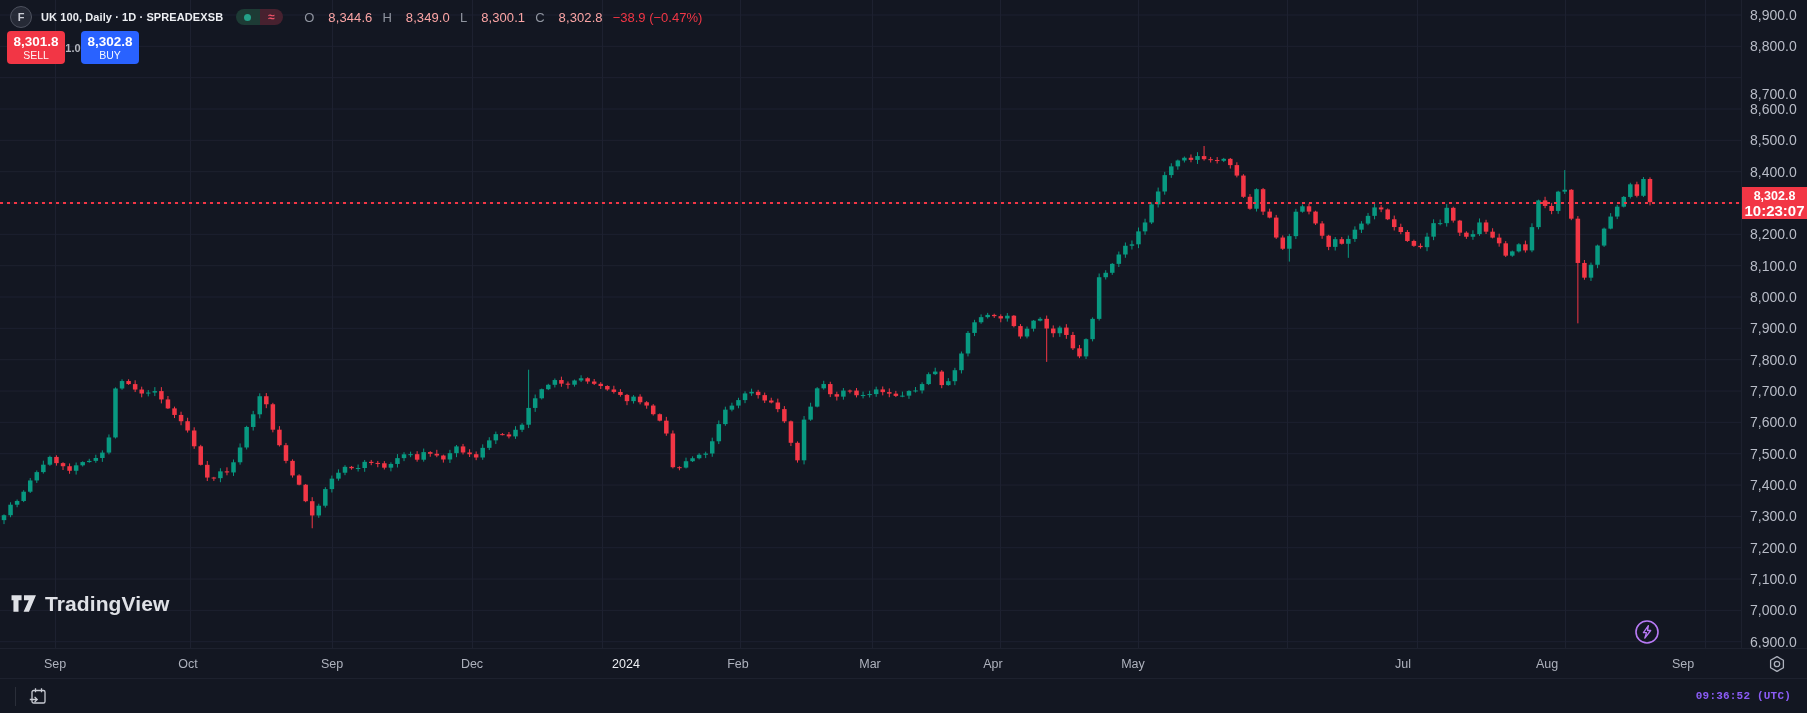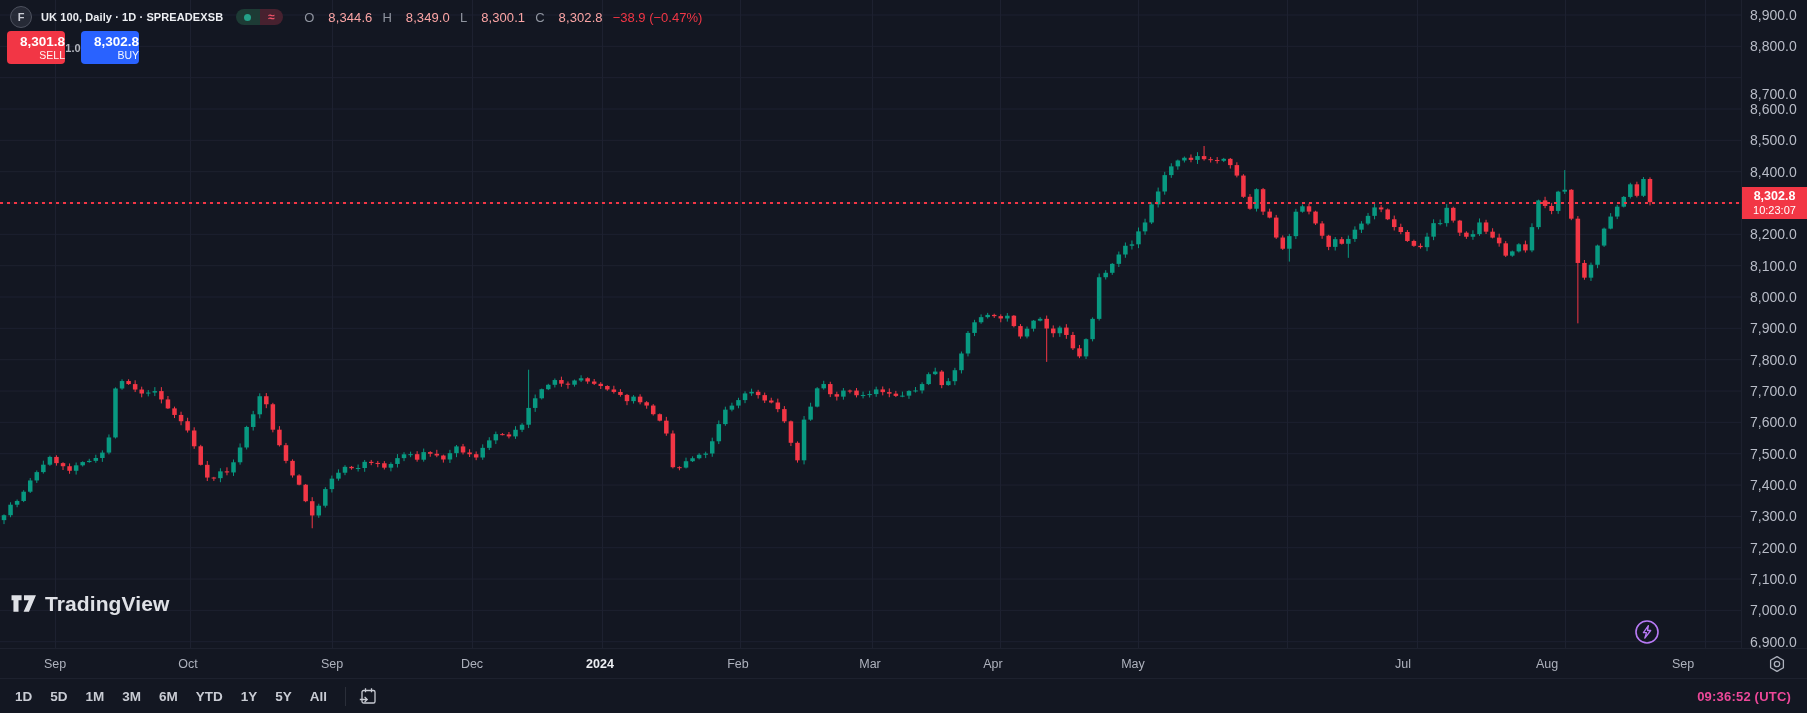--- a/index.html
+++ b/index.html
@@ -20,55 +20,55 @@
   .half-open{background:#1d3b35;}
   .half-open .dot{width:7px;height:7px;border-radius:50%;background:#24a189;}
   .half-ext{background:#47212f;color:#f2536a;font-size:12px;font-weight:700;line-height:1;}
   .ohlc{display:flex;gap:10px;font-size:13px;margin-left:12px;}
   .ohlc .grp{color:#9095a0;display:flex;}
   .ohlc .grp b{color:#fca5a5;font-weight:500;margin-left:14px;letter-spacing:.1px;text-align:center;}
   .ohlc .chg{color:#f23645;font-weight:500;}
   
   .trade{position:absolute;left:7px;top:31px;display:flex;align-items:center;z-index:6;}
   .t-btn{width:58px;height:33px;border-radius:4px;color:#fff;display:flex;flex-direction:column;
-         align-items:flex-end;justify-content:center;cursor:pointer;}
+         align-items:center;justify-content:center;cursor:pointer;}
   .t-sell{background:#f23645;}
   .t-buy{background:#2962ff;}
   .t-price{font-size:13.5px;font-weight:700;line-height:15px;}
   .t-side{font-size:10.5px;line-height:12px;opacity:.95;}
   .t-spread{width:16px;text-align:center;color:#b2b5be;font-size:11px;font-weight:700;}
   
   .tv-logo{position:absolute;left:10px;top:592px;display:flex;align-items:flex-start;gap:8px;z-index:4;cursor:pointer;}
   .tv-logo-text{font-size:21px;font-weight:700;color:#dfe1e6;letter-spacing:.1px;}
   
   .boost{position:absolute;left:1633px;top:618px;width:28px;height:28px;z-index:4;cursor:pointer;}
   
   .price-axis{position:absolute;right:0;top:0;width:65px;height:648px;background:#131722;
               border-left:1px solid #1d212e;z-index:5;cursor:ns-resize;}
   .ptick{position:absolute;left:8px;height:14px;line-height:14px;font-size:14px;color:#b8bcc7;white-space:nowrap;}
   .ptag{position:absolute;left:0;top:187px;width:65px;background:#f23645;color:#fff;text-align:center;
         padding:2px 0 2px 0;z-index:6;}
   .ptag-price{font-size:12.5px;font-weight:700;line-height:15px;}
-  .ptag-count{font-size:11px;font-weight:400;line-height:13px;}
+  .ptag-count{font-size:15px;font-weight:700;line-height:13px;}
   
   .time-axis{position:absolute;left:0;top:648px;width:1807px;height:30px;background:#131722;
              border-top:1px solid #1d212e;z-index:5;cursor:ew-resize;}
   .mtick{position:absolute;top:8px;transform:translateX(-50%);font-size:12.5px;color:#aeb2bd;white-space:nowrap;}
-  .mtick-year{color:#eceef2;font-weight:700;}
+  .mtick-year{color:#eceef2;font-weight:400;margin-left:26px;}
   .axis-gear{position:absolute;right:20px;top:5px;cursor:pointer;}
   
   .toolbar{position:absolute;left:0;top:678px;width:1807px;height:35px;background:#131722;
            border-top:1px solid #1d212e;display:flex;align-items:center;box-sizing:border-box;
            padding:0 16px 0 6px;z-index:5;}
   .range-btn{padding:3px 8px;margin:0 1px;font-size:13.5px;font-weight:600;color:#c9ccd4;
              border-radius:4px;cursor:pointer;}
   .tsep{width:1px;height:19px;background:#2a2e39;margin:0 9px;}
   .goto-btn{width:26px;height:26px;display:flex;align-items:center;justify-content:center;border-radius:4px;cursor:pointer;}
   .tb-spacer{flex:1;}
-  .clock{font-size:13px;font-weight:600;color:#ec4899;cursor:pointer;letter-spacing:.2px;}
+  .clock{font-size:11px;font-weight:600;color:#8b5cf6;cursor:pointer;letter-spacing:.2px;font-family:Liberation Mono, monospace;}
 </style>
 </head>
 <body>
 
 <div class="app">
 
   <div class="chart-area">
     <svg class="candles" id="candles" width="1742" height="648">
         <line x1="0" y1="641.7" x2="1742" y2="641.7" stroke="#1d2130" stroke-width="1"></line>
         <line x1="0" y1="610.365" x2="1742" y2="610.365" stroke="#1d2130" stroke-width="1"></line>
@@ -713,31 +713,20 @@
       <div class="mtick" style="left: 870px;">Mar</div>
       <div class="mtick" style="left: 993px;">Apr</div>
       <div class="mtick" style="left: 1133px;">May</div>
       <div class="mtick" style="left: 1277px; margin-top: 44px;">Jun</div>
       <div class="mtick" style="left: 1403px;">Jul</div>
       <div class="mtick" style="left: 1547px;">Aug</div>
       <div class="mtick" style="left: 1683px;">Sep</div>
     </div>
 
   <div class="toolbar">
-    <span id="range-buttons" style="display:flex;align-items:center;">
-        <span class="range-btn">1D</span>
-        <span class="range-btn">5D</span>
-        <span class="range-btn">1M</span>
-        <span class="range-btn">3M</span>
-        <span class="range-btn">6M</span>
-        <span class="range-btn">YTD</span>
-        <span class="range-btn">1Y</span>
-        <span class="range-btn">5Y</span>
-        <span class="range-btn">All</span>
-      </span>
     <span class="tsep"></span>
     <span class="goto-btn">
       <svg width="19" height="19" viewBox="0 0 19 19">
         <rect x="3" y="3.5" width="13" height="12.5" rx="1.6" fill="none" stroke="#c9ccd4" stroke-width="1.3"></rect>
         <path d="M6.5 1.2v4 M12.5 1.2v4" stroke="#c9ccd4" stroke-width="1.3" fill="none"></path>
         <path d="M0.8 12.5h7.4 M5.6 9.9l2.6 2.6-2.6 2.6" stroke="#c9ccd4" stroke-width="1.3" fill="none"></path>
       </svg>
     </span>
     <span class="tb-spacer"></span>
     <span class="clock">09:36:52 (UTC)</span>

